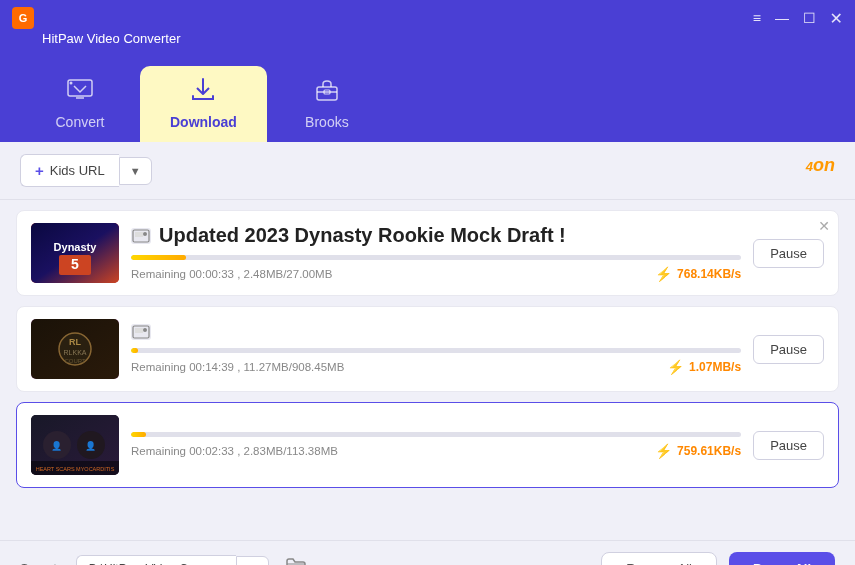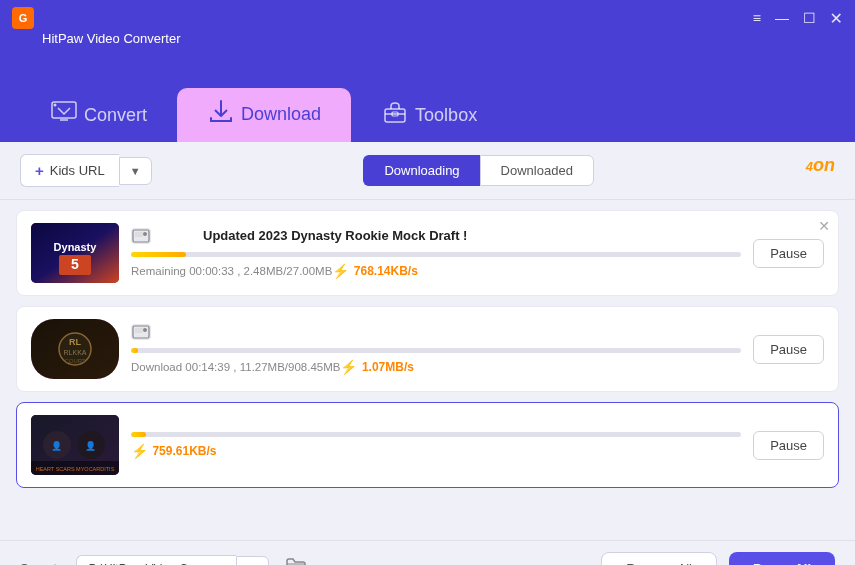--- a/index.html
+++ b/index.html
@@ -32,36 +32,36 @@
     
     .nav-bar {
       background: #4a3fd4;
       display: flex;
       align-items: flex-end;
       padding: 0 20px;
       height: 106px;
     }
     .nav-tab {
       display: flex;
-      flex-direction: row;
+      flex-direction: column;
       align-items: center;
       justify-content: center;
       padding: 10px 30px 12px;
       cursor: pointer;
       color: rgba(255,255,255,0.75);
-      font-size: 18px;
+      font-size: 14px;
       gap: 6px;
       border-radius: 10px 10px 0 0;
       min-width: 120px;
       position: relative;
     }
     .nav-tab.active {
-      background: #f0abfc;
+      background: #fef9c3;
       color: #4a3fd4;
-      font-weight: 400;
+      font-weight: 700;
     }
     .nav-tab .tab-icon { font-size: 22px; }
 
     
     .toolbar {
       background: #f0f0f8;
       padding: 12px 20px;
       display: flex;
       align-items: center;
       justify-content: space-between;
@@ -146,34 +146,34 @@
     .item-header { display: flex; align-items: center; gap: 8px; margin-bottom: 8px; }
     .item-type-icon {
       width: 20px; height: 16px;
       background: #e8e8f0;
       border-radius: 3px;
       font-size: 9px;
       display: flex; align-items: center; justify-content: center;
       color: #666;
       flex-shrink: 0;
     }
-    .item-title { font-size: 13px; font-weight: 600; color: #222; overflow: hidden; text-overflow: ellipsis; white-space: nowrap; margin-left: 44px; }
+    .item-title { font-size: 20px; font-weight: 600; color: #222; overflow: hidden; text-overflow: ellipsis; white-space: nowrap; }
     .progress-bar-bg {
       background: #e0e0ea;
       border-radius: 3px;
       height: 5px;
       margin-bottom: 6px;
       overflow: hidden;
     }
     .progress-bar-fill {
       height: 100%;
       background: linear-gradient(90deg, #ffd700, #ffaa00);
       border-radius: 3px;
     }
-    .item-meta { display: flex; align-items: center; justify-content: flex-start; }
+    .item-meta { display: flex; align-items: center; justify-content: space-between; }
     .item-remaining { font-size: 11.5px; color: #888; }
     .item-speed { font-size: 12px; color: #ff8800; font-weight: 600; display: flex; align-items: center; gap: 4px; }
     .speed-icon { color: #ff8800; font-size: 14px; }
 
     .item-actions { flex-shrink: 0; display: flex; align-items: flex-start; gap: 8px; }
     .pause-btn {
       border: 1px solid #d0d0e0;
       background: white;
       border-radius: 6px;
       padding: 6px 16px;
@@ -253,21 +253,20 @@
       font-weight: 600;
     }
 
     
     .thumb-dynasty {
       background: #b91c1c;
       position: relative;
     }
     .thumb-brooks {
       background: #f0abfc;
-      border-radius: 23px;
     }
     .thumb-heart {
       background: #181828;
     }
   </style>
 </head>
 <body>
 
 <div class="title-bar">
   <div class="title-bar-logo">
@@ -306,35 +305,31 @@
   </div>
   <div class="nav-tab">
     <span class="tab-icon">
       <svg width="28" height="24" viewBox="0 0 28 24" fill="none">
         <rect x="4" y="9" width="20" height="13" rx="2" stroke="rgba(255,255,255,0.75)" stroke-width="1.5" fill="none"></rect>
         <path d="M10 9 L10 6 Q10 3 14 3 Q18 3 18 6 L18 9" stroke="rgba(255,255,255,0.75)" stroke-width="1.5" fill="none"></path>
         <path d="M4 14 L24 14" stroke="rgba(255,255,255,0.75)" stroke-width="1.5"></path>
         <rect x="11" y="12" width="6" height="4" rx="1" stroke="rgba(255,255,255,0.75)" stroke-width="1.2" fill="none"></rect>
       </svg>
     </span>
-    <span>Toolbox</span>
+    <span>Brooks</span>
   </div>
 </div>
 
 <div class="toolbar">
   <div class="paste-url-group">
     <button class="paste-url-btn">
       <span class="plus">+</span>
       <span>Kids URL</span>
     </button>
     <button class="paste-url-dropdown">▼</button>
-  </div>
-  <div class="download-tabs">
-    <button class="dl-tab active">Downloading</button>
-    <button class="dl-tab">Downloaded</button>
   </div>
   <div class="fon-badge">
     <span>4</span><span style="font-size:18px;vertical-align:super;">on</span>
   </div>
 </div>
 
 <div class="content">
 
   <div class="download-item" style="border:1px solid #e8e8f0;">
     <div class="item-thumb thumb-dynasty">
@@ -403,21 +398,21 @@
             <rect x="1" y="1" width="16" height="12" rx="1.5" stroke="#888" stroke-width="1.2" fill="none"></rect>
             <rect x="3" y="3" width="8" height="5" fill="#ddd"></rect>
             <circle cx="13" cy="5" r="2" fill="#888"></circle>
           </svg>
         </div>
       </div>
       <div class="progress-bar-bg">
         <div class="progress-bar-fill" style="width:1.2%"></div>
       </div>
       <div class="item-meta">
-        <span class="item-remaining">Download 00:14:39 , 11.27MB/908.45MB</span>
+        <span class="item-remaining">Remaining 00:14:39 , 11.27MB/908.45MB</span>
         <span class="item-speed">
           <span class="speed-icon">⚡</span>
           <span>1.07MB/s</span>
         </span>
       </div>
     </div>
     <div class="item-actions">
       <button class="pause-btn">Pause</button>
     </div>
   </div>
@@ -438,20 +433,21 @@
         <text x="60" y="34" text-anchor="middle" fill="#ccaaaa" font-size="9">👤</text>
         <rect x="0" y="46" width="88" height="14" fill="rgba(0,0,0,0.5)"></rect>
         <text x="44" y="56" text-anchor="middle" fill="#cc6622" font-size="5.5">HEART SCARS MYOCARDITIS</text>
       </svg>
     </div>
     <div class="item-details">
       <div class="progress-bar-bg">
         <div class="progress-bar-fill" style="width:2.5%"></div>
       </div>
       <div class="item-meta">
+        <span class="item-remaining">Remaining 00:02:33 , 2.83MB/113.38MB</span>
         <span class="item-speed">
           <span class="speed-icon">⚡</span>
           <span>759.61KB/s</span>
         </span>
       </div>
     </div>
     <div class="item-actions">
       <button class="pause-btn">Pause</button>
     </div>
   </div>

